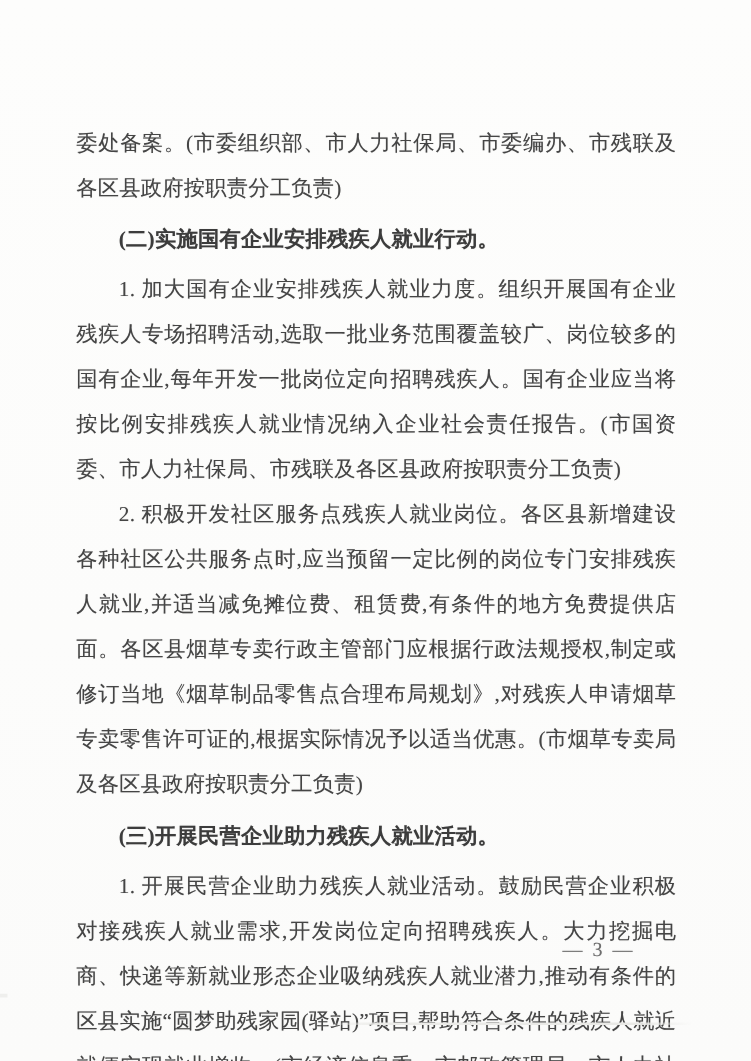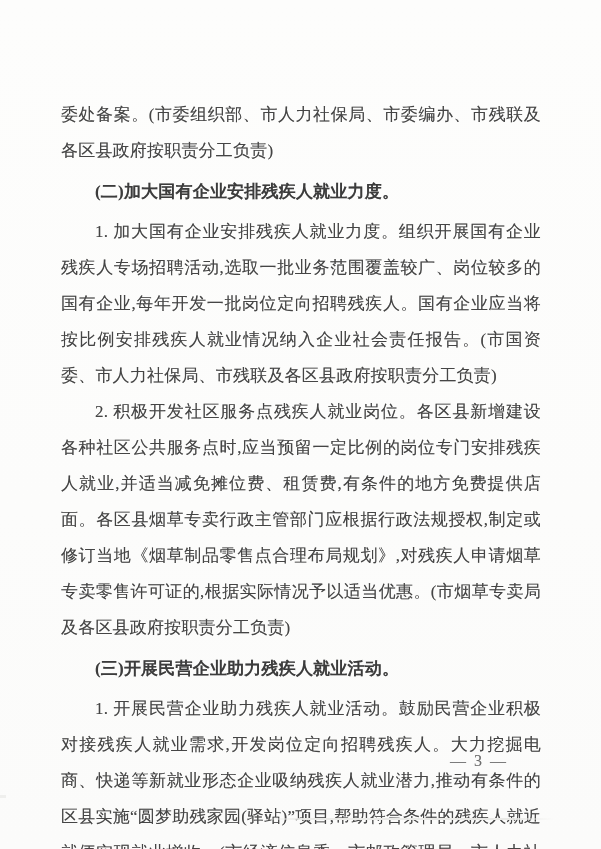--- a/index.html
+++ b/index.html
@@ -71,21 +71,21 @@
     background: #efefed;
   }
 </style>
 </head>
 <body>
 
 <div class="page">
 
   <div class="text-block">
     <p class="para-continuation">委处备案。(市委组织部、市人力社保局、市委编办、市残联及各区县政府按职责分工负责)</p>
-    <p class="para-heading">(二)加大国有企业安排残疾人就业力度。</p>
+    <p class="para-heading">(二)实施国有企业安排残疾人就业行动。</p>
     <p class="para-body">1. 加大国有企业安排残疾人就业力度。组织开展国有企业残疾人专场招聘活动,选取一批业务范围覆盖较广、岗位较多的国有企业,每年开发一批岗位定向招聘残疾人。国有企业应当将按比例安排残疾人就业情况纳入企业社会责任报告。(市国资委、市人力社保局、市残联及各区县政府按职责分工负责)</p>
     <p class="para-body">2. 积极开发社区服务点残疾人就业岗位。各区县新增建设各种社区公共服务点时,应当预留一定比例的岗位专门安排残疾人就业,并适当减免摊位费、租赁费,有条件的地方免费提供店面。各区县烟草专卖行政主管部门应根据行政法规授权,制定或修订当地《烟草制品零售点合理布局规划》,对残疾人申请烟草专卖零售许可证的,根据实际情况予以适当优惠。(市烟草专卖局及各区县政府按职责分工负责)</p>
     <p class="para-heading">(三)开展民营企业助力残疾人就业活动。</p>
     <p class="para-body">1. 开展民营企业助力残疾人就业活动。鼓励民营企业积极对接残疾人就业需求,开发岗位定向招聘残疾人。大力挖掘电商、快递等新就业形态企业吸纳残疾人就业潜力,推动有条件的区县实施“圆梦助残家园(驿站)”项目,帮助符合条件的残疾人就近就便实现就业增收。(市经济信息委、市邮政管理局、市人力社保局、市工商联、市残联及各区县政府按职责分工负责)</p>
   </div>
 
   <div class="page-number">— 3 —</div>
 
   <div class="scan-line"></div>
   <div class="scan-smudge"></div>

